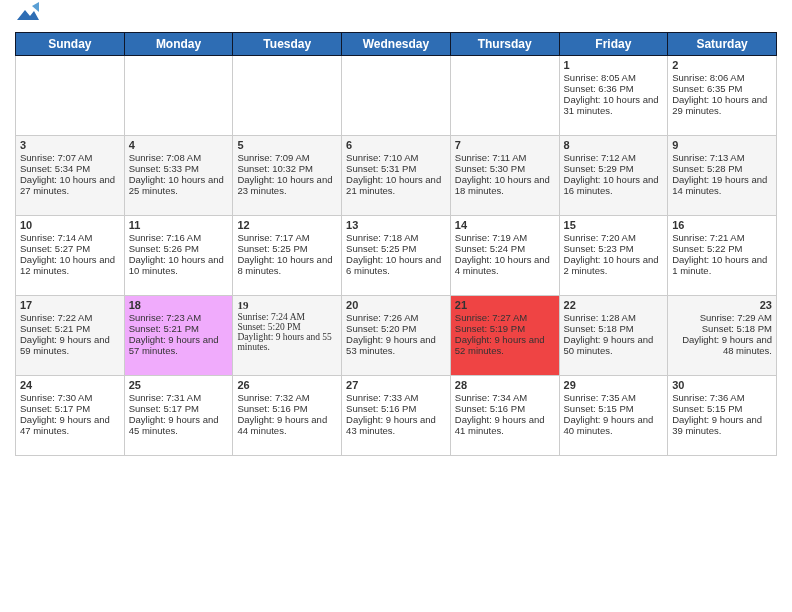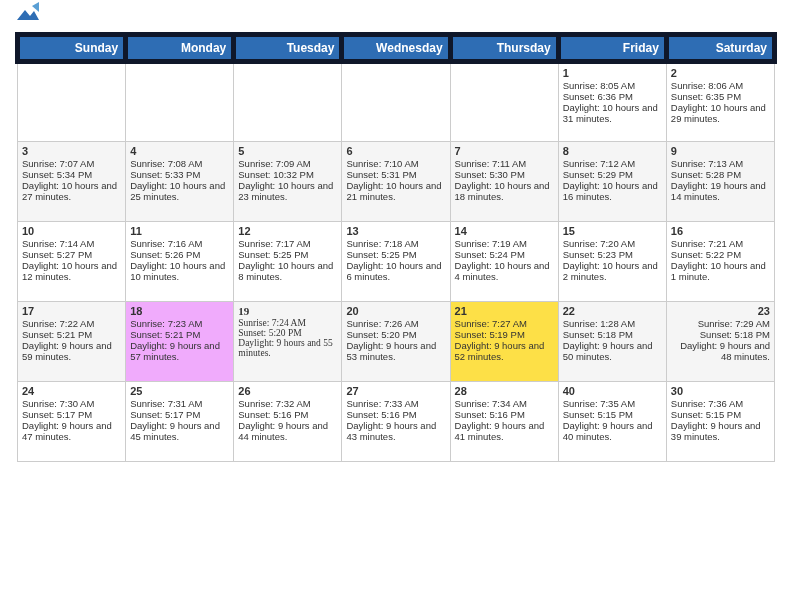--- a/index.html
+++ b/index.html
@@ -18,23 +18,23 @@
     .month-title { font-size: 32px; font-weight: normal; color: #333; line-height: 1; }
     .location { font-size: 14px; color: #555; margin-top: 2px; }
     
     .calendar { width: 100%; border-collapse: collapse; }
     
     .calendar th {
       background: #2e6db4;
       color: #fff;
       font-size: 12px;
       font-weight: bold;
-      text-align: right;
+      text-align: center;
       padding: 4px 5px;
-      border: 5px solid #0f172a;
+      border: 1px solid #0f172a;
     }
     
     .calendar td {
       width: calc(100% / 7);
       vertical-align: top;
       padding: 3px 4px;
       border: 1px solid #ccc;
       font-size: 9.5px;
       color: #333;
       background: #fff;
@@ -208,21 +208,21 @@
             <div>Sunrise: 7:24 AM</div>
             <div>Sunset: 5:20 PM</div>
             <div>Daylight: 9 hours and 55 minutes.</div>
           </td>
           <td style="background: rgb(245, 245, 245);">
             <span class="day-num">20</span>
             <div>Sunrise: 7:26 AM</div>
             <div>Sunset: 5:20 PM</div>
             <div>Daylight: 9 hours and 53 minutes.</div>
           </td>
-          <td style="background: #fde047;">
+          <td style="background: #ef4444;">
             <span class="day-num">21</span>
             <div>Sunrise: 7:27 AM</div>
             <div>Sunset: 5:19 PM</div>
             <div>Daylight: 9 hours and 52 minutes.</div>
           </td>
           <td style="background: rgb(245, 245, 245); margin-left: 13px;">
             <span class="day-num">22</span>
             <div>Sunrise: 1:28 AM</div>
             <div>Sunset: 5:18 PM</div>
             <div>Daylight: 9 hours and 50 minutes.</div>
@@ -259,21 +259,21 @@
             <div>Sunset: 5:16 PM</div>
             <div>Daylight: 9 hours and 43 minutes.</div>
           </td>
           <td>
             <span class="day-num">28</span>
             <div>Sunrise: 7:34 AM</div>
             <div>Sunset: 5:16 PM</div>
             <div>Daylight: 9 hours and 41 minutes.</div>
           </td>
           <td>
-            <span class="day-num">40</span>
+            <span class="day-num">29</span>
             <div>Sunrise: 7:35 AM</div>
             <div>Sunset: 5:15 PM</div>
             <div>Daylight: 9 hours and 40 minutes.</div>
           </td>
           <td>
             <span class="day-num">30</span>
             <div>Sunrise: 7:36 AM</div>
             <div>Sunset: 5:15 PM</div>
             <div>Daylight: 9 hours and 39 minutes.</div>
           </td>

